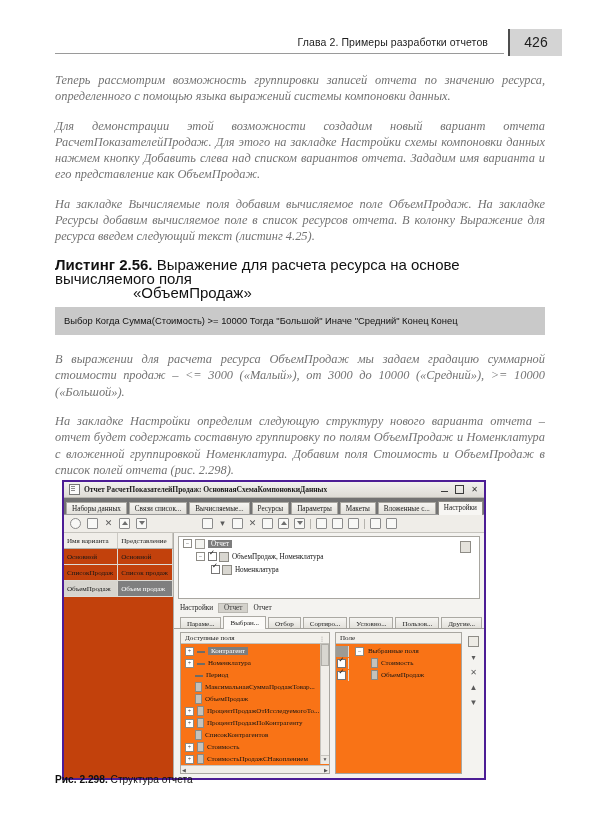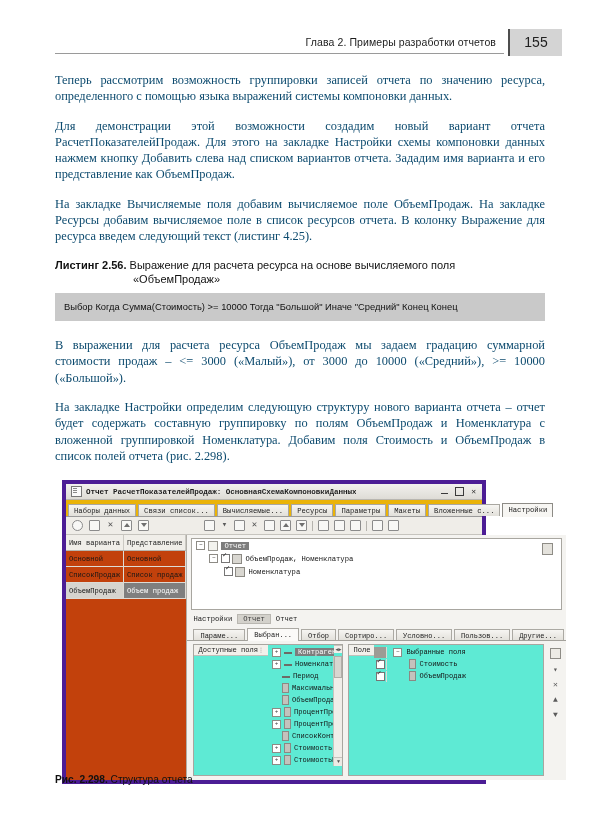--- a/index.html
+++ b/index.html
@@ -25,21 +25,21 @@
     height: 28px;
     display: flex;
     align-items: center;
     justify-content: flex-end;
   }
   .header-title {
     font-family: "Liberation Sans", sans-serif;
     font-size: 10.5px;
     color: #1d1d1d;
     letter-spacing: 0.1px;
-    margin-right: 12px;
+    margin-right: 20px;
     white-space: nowrap;
   }
   .header-rule {
     position: absolute;
     left: 0;
     right: 58px;
     bottom: 2px;
     height: 1px;
     background: #9a9a9a;
   }
@@ -62,27 +62,28 @@
     top: 72px;
     left: 55px;
     width: 490px;
   }
   p.body {
     font-family: "Liberation Serif", serif;
     font-size: 12.4px;
     line-height: 16.3px;
     text-align: justify;
     margin: 0 0 13px 0;
-    color: #0c4a6e;
+    color: #737373;
+    font-style: italic;
   }
 
   
   .listing-caption {
     font-family: "Liberation Sans", sans-serif;
-    font-size: 11px;
+    font-size: 15px;
     line-height: 14px;
     margin: 3px 0 7px 0;
     color: #111;
   }
   .listing-caption .lead { font-weight: bold; }
   .listing-caption .second-line {
     display: block;
     margin-left: 78px;
   }
 
@@ -102,24 +103,24 @@
 
   
   .figure-wrap {
     position: absolute;
     left: 62px;
     top: 480px;
     width: 424px;
   }
   .app-window {
     width: 424px;
-    border: 4px solid #4c1d95;
+    border: 2px solid #4c1d95;
     background: #eceae4;
     box-sizing: border-box;
-    font-family: Liberation Mono, monospace;
+    font-family: Liberation Serif, serif;
   }
   .titlebar {
     height: 15px;
     background: linear-gradient(#f2f1ee, #dedcd6);
     border-bottom: 1px solid #b8b6b0;
     display: flex;
     align-items: center;
     padding: 0 3px;
   }
   .titlebar .tb-icon {
@@ -154,21 +155,21 @@
   .tb-btn.sq {
     width: 7px; height: 7px; border: 1px solid #3a3a3a;
   }
   .tb-btn.min { width: 7px; height: 1px; background: #3a3a3a; margin-bottom: -4px; }
 
   
   .tabstrip {
     display: flex;
     height: 16px;
     align-items: flex-end;
-    background: #eab308;
+    background: #737373;
     padding: 0 2px;
     border-bottom: 1px solid #9a9a9a;
   }
   .tab {
     font-size: 7.2px;
     color: #1b1b1b;
     padding: 2px 5px 2px 5px;
     background: linear-gradient(#f6f5f2,#e2e0da);
     border: 1px solid #a9a7a1;
     border-bottom: none;
@@ -307,22 +308,22 @@
     font-size: 7px; color: #1b1b1b;
     padding: 2px 6px; border: 1px solid #aba9a3; border-bottom: none;
     background: linear-gradient(#f6f5f2,#e3e1db);
     margin-right: 2px; height: 11px; box-sizing: border-box; line-height: 8px;
     white-space: nowrap;
   }
   .subtab.active { background: #fbfaf8; height: 13px; position: relative; top: 1px; }
 
   .lists-row { display: flex; flex: 1; padding: 3px 4px 4px 6px; gap: 5px; }
   .list-box {
-    background: #5eead4; border: 1px solid #a8a6a0;
-    box-sizing: border-box; display: flex; flex-direction: row;
+    background: #f97316; border: 1px solid #a8a6a0;
+    box-sizing: border-box; display: flex; flex-direction: column;
     position: relative;
   }
   .list-box.available { width: 150px; }
   .list-box.chosen { flex: 1; }
   .list-head {
     font-size: 7.1px; color: #1b1b1b; background: #f2f0eb;
     border-bottom: 1px solid #c2c0ba; padding: 2px 4px; height: 11px;
     box-sizing: border-box; white-space: nowrap;
     display: flex; align-items: center;
   }
@@ -386,21 +387,21 @@
     color: #111;
   }
   .fig-caption b { font-weight: bold; }
 </style>
 </head>
 <body>
 
 <div class="page-header">
   <div class="header-rule"></div>
   <div class="header-title">Глава 2. Примеры разработки отчетов</div>
-  <div class="page-number-box">155</div>
+  <div class="page-number-box">426</div>
 </div>
 
 <div class="content">
   <p class="body">Теперь рассмотрим возможность группировки записей отчета по значению ресурса, определенного с помощью языка выражений системы компоновки данных.</p>
   <p class="body">Для демонстрации этой возможности создадим новый вариант отчета РасчетПоказателейПродаж. Для этого на закладке Настройки схемы компоновки данных нажмем кнопку Добавить слева над списком вариантов отчета. Зададим имя варианта и его представление как ОбъемПродаж.</p>
   <p class="body">На закладке Вычисляемые поля добавим вычисляемое поле ОбъемПродаж. На закладке Ресурсы добавим вычисляемое поле в список ресурсов отчета. В колонку Выражение для ресурса введем следующий текст (листинг 4.25).</p>
 
   <div class="listing-caption">
     <span class="lead">Листинг 2.56.</span><span> Выражение для расчета ресурса на основе вычисляемого поля</span>
     <span class="second-line">«ОбъемПродаж»</span>

